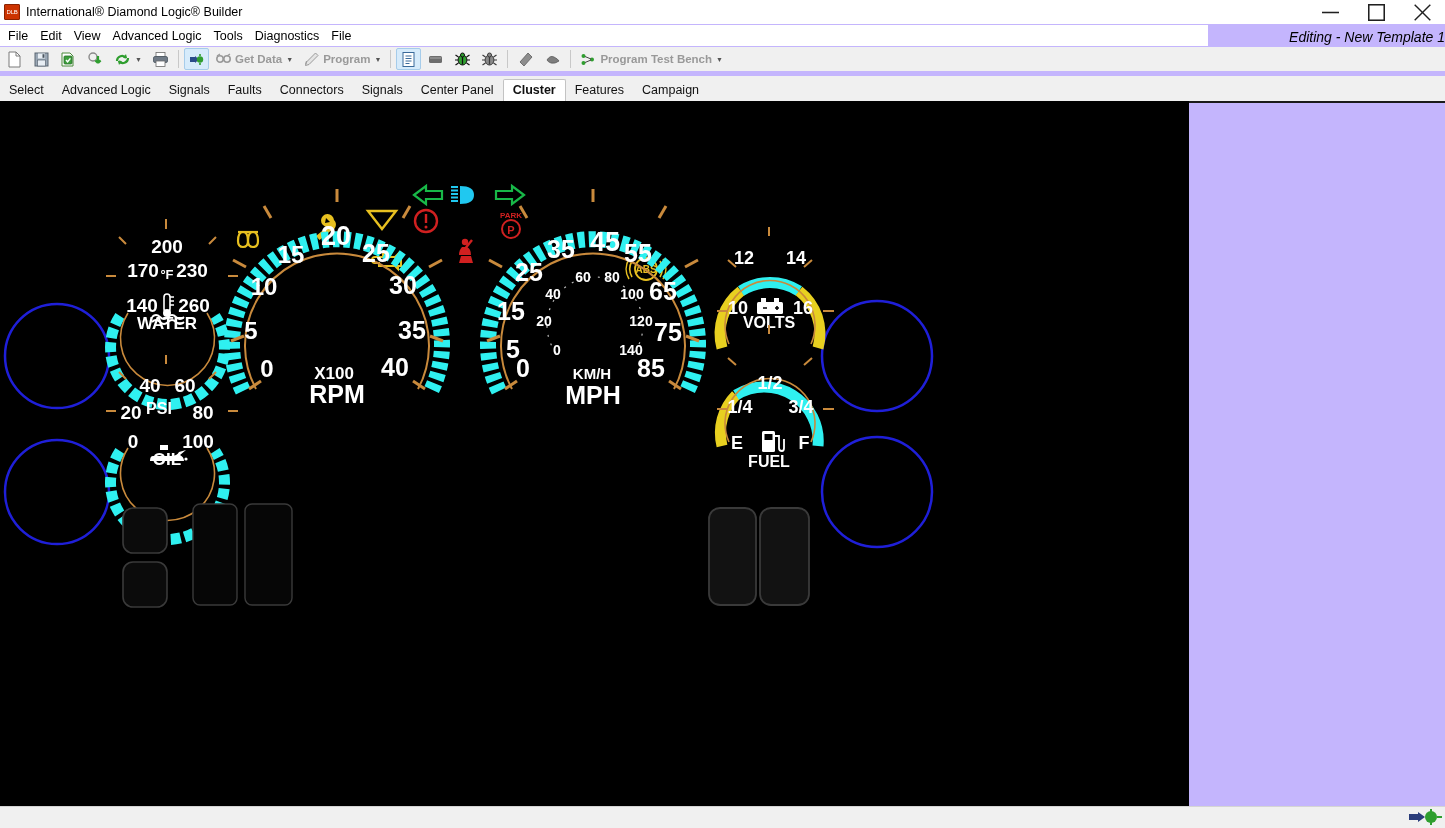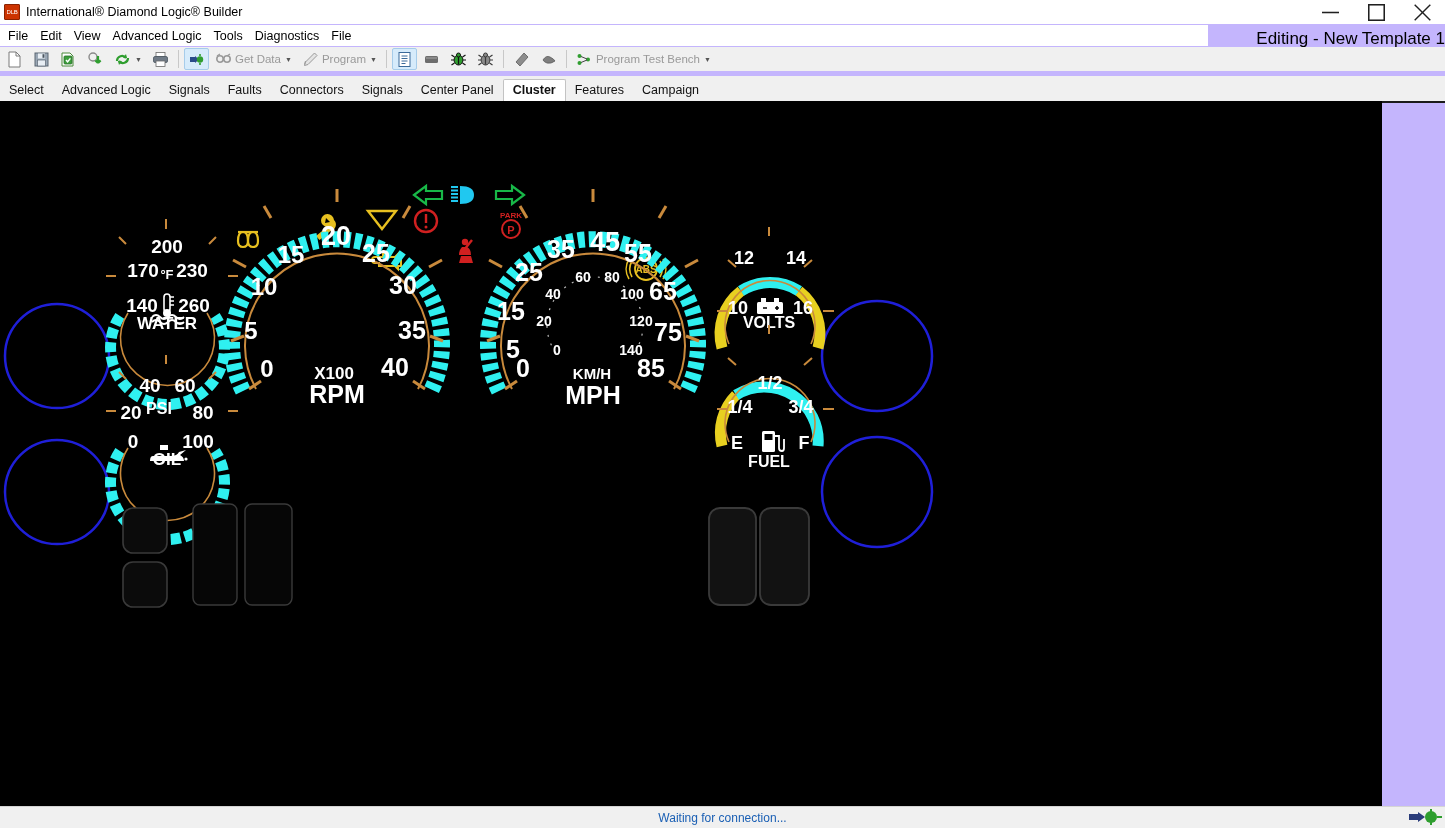--- a/index.html
+++ b/index.html
@@ -37,33 +37,35 @@
 
   
   .menubar {
     position: absolute; top: 25px; left: 0; width: 1208px; height: 21px;
     background: #ffffff; display: flex; align-items: center; padding-left: 2px;
   }
   .menu-item {
     font-size: 12.5px; color: #000; padding: 2px 6px; white-space: nowrap;
   }
   .editing-label {
-    position: absolute; right: 0px; top: 29px; font-size: 17px; color: #000;
+    position: absolute; right: 0px; top: 29px; font-size: 14px; color: #000;
     white-space: nowrap;
+    font-style: italic;
   }
 
   
   .toolbar {
     position: absolute; top: 47px; left: 0; width: 1445px; height: 24px;
     background: #f0f0f0; display: flex; align-items: center; padding-left: 1px;
   }
   .tb-btn {
     height: 22px; display: flex; align-items: center; gap: 3px;
     padding: 0 3px; margin: 0 1px; border: 1px solid transparent; border-radius: 2px;
     white-space: nowrap;
+    font-weight: bold;
   }
   .tb-btn.active { background: #d6ebfb; border-color: #a6ccea; }
   .tb-label { font-size: 11.5px; color: #999; }
   .tb-caret { font-size: 7px; color: #555; margin-left: 1px; }
   .tb-sep { width: 1px; height: 18px; background: #c8c8c8; margin: 0 4px; }
   .tb-ico { width: 17px; height: 17px; display: block; }
 
   
   .tabstrip {
     position: absolute; top: 76px; left: 0; width: 1445px; height: 27px;
@@ -74,21 +76,21 @@
     font-size: 12.5px; color: #111; padding: 4px 9px 5px 9px;
     background: transparent; white-space: nowrap; line-height: 1;
   }
   .tab.selected {
     background: #ffffff; border: 1px solid #c3c3c3; border-bottom: none;
     border-radius: 2px 2px 0 0; padding: 4px 9px 6px 9px; margin-bottom: -1px; font-weight: bold;
   }
 
   
   .cluster {
-    position: absolute; top: 101px; left: 0; width: 1382px; height: 705px;
+    position: absolute; top: 101px; left: 0; width: 1189px; height: 705px;
     background: #000000; overflow: hidden;
   }
   .cluster-inner { position: absolute; top: 0; left: 0; width: 1445px; height: 705px; }
 
   
   .statusbar {
     position: absolute; bottom: 0; left: 0; width: 1445px; height: 22px;
     background: #f0f0f0; border-top: 1px solid #d4d4d4;
     display: flex; align-items: center;
   }
@@ -515,21 +517,20 @@
       <rect x="123" y="461" width="44" height="45" rx="10" fill="#0b0b0b" stroke="#3a3a3a" stroke-width="1.6"></rect>
       <rect x="193" y="403" width="44" height="101" rx="7" fill="#060606" stroke="#3a3a3a" stroke-width="1.4"></rect>
       <rect x="245" y="403" width="47" height="101" rx="7" fill="#060606" stroke="#3a3a3a" stroke-width="1.4"></rect>
       <rect x="709" y="407" width="47" height="97" rx="11" fill="#121212" stroke="#3a3a3a" stroke-width="1.8"></rect>
       <rect x="760" y="407" width="49" height="97" rx="11" fill="#121212" stroke="#3a3a3a" stroke-width="1.8"></rect>
 
     </svg>
   </div>
 
   <div class="statusbar">
-    <span class="status-text">Waiting for connection...</span>
     <span class="status-right">
       <svg width="36" height="16" viewBox="0 0 36 16">
         <path d="M2 5 h9 v6 h-9 z" fill="#2a3c7a"></path>
         <path d="M11 3 l7 5 l-7 5 z" fill="#2a3c7a"></path>
         <circle cx="24" cy="8" r="6" fill="#2f9e2f"></circle>
         <path d="M24 0 v3 M24 13 v3" stroke="#2f9e2f" stroke-width="2"></path>
         <path d="M30 8 h5" stroke="#2f9e2f" stroke-width="2"></path>
       </svg>
     </span>
   </div>

